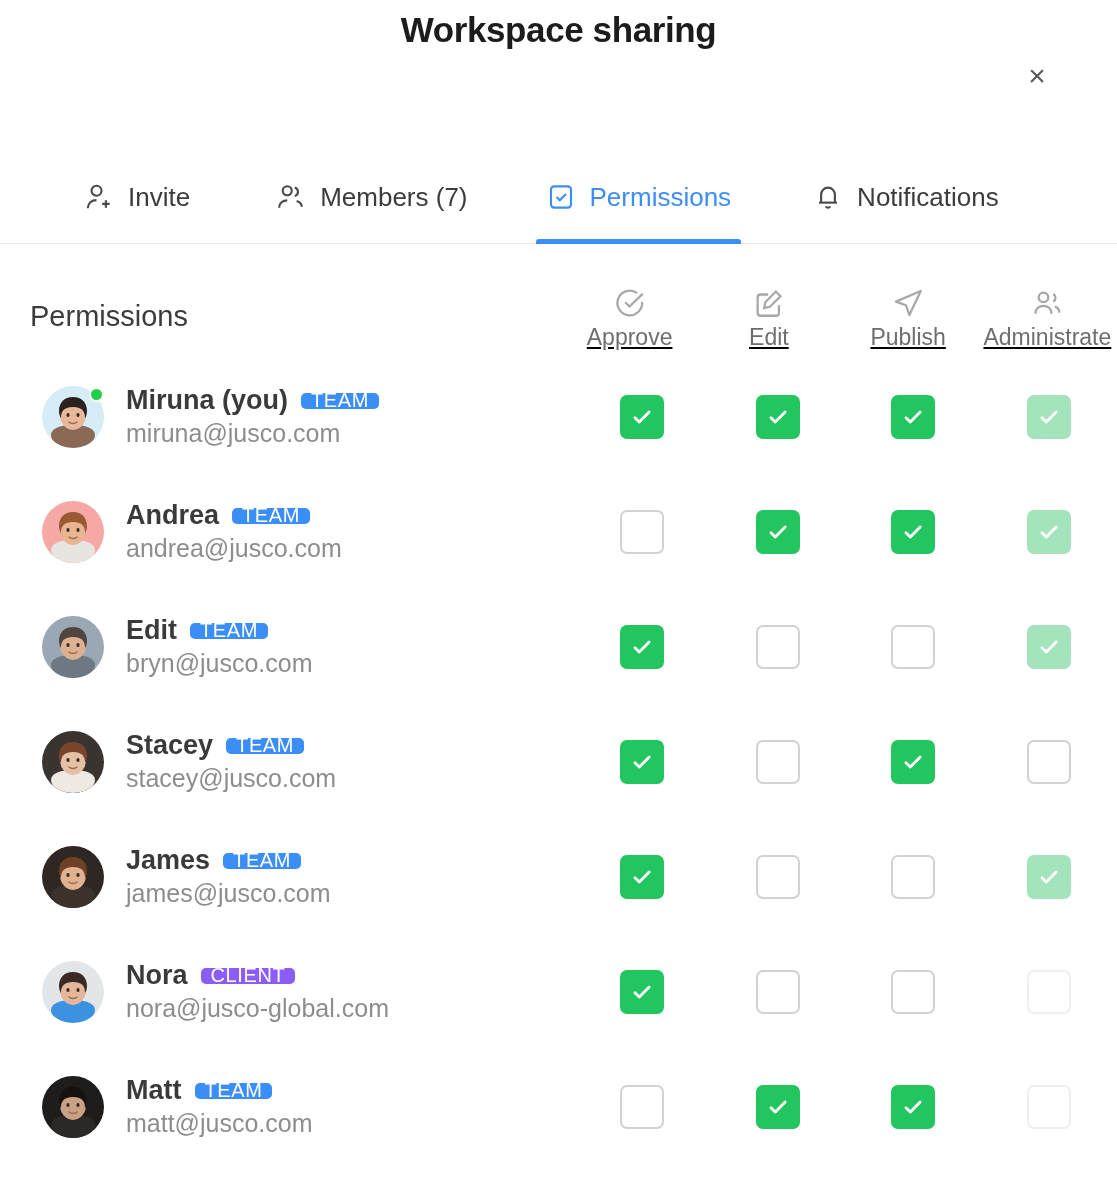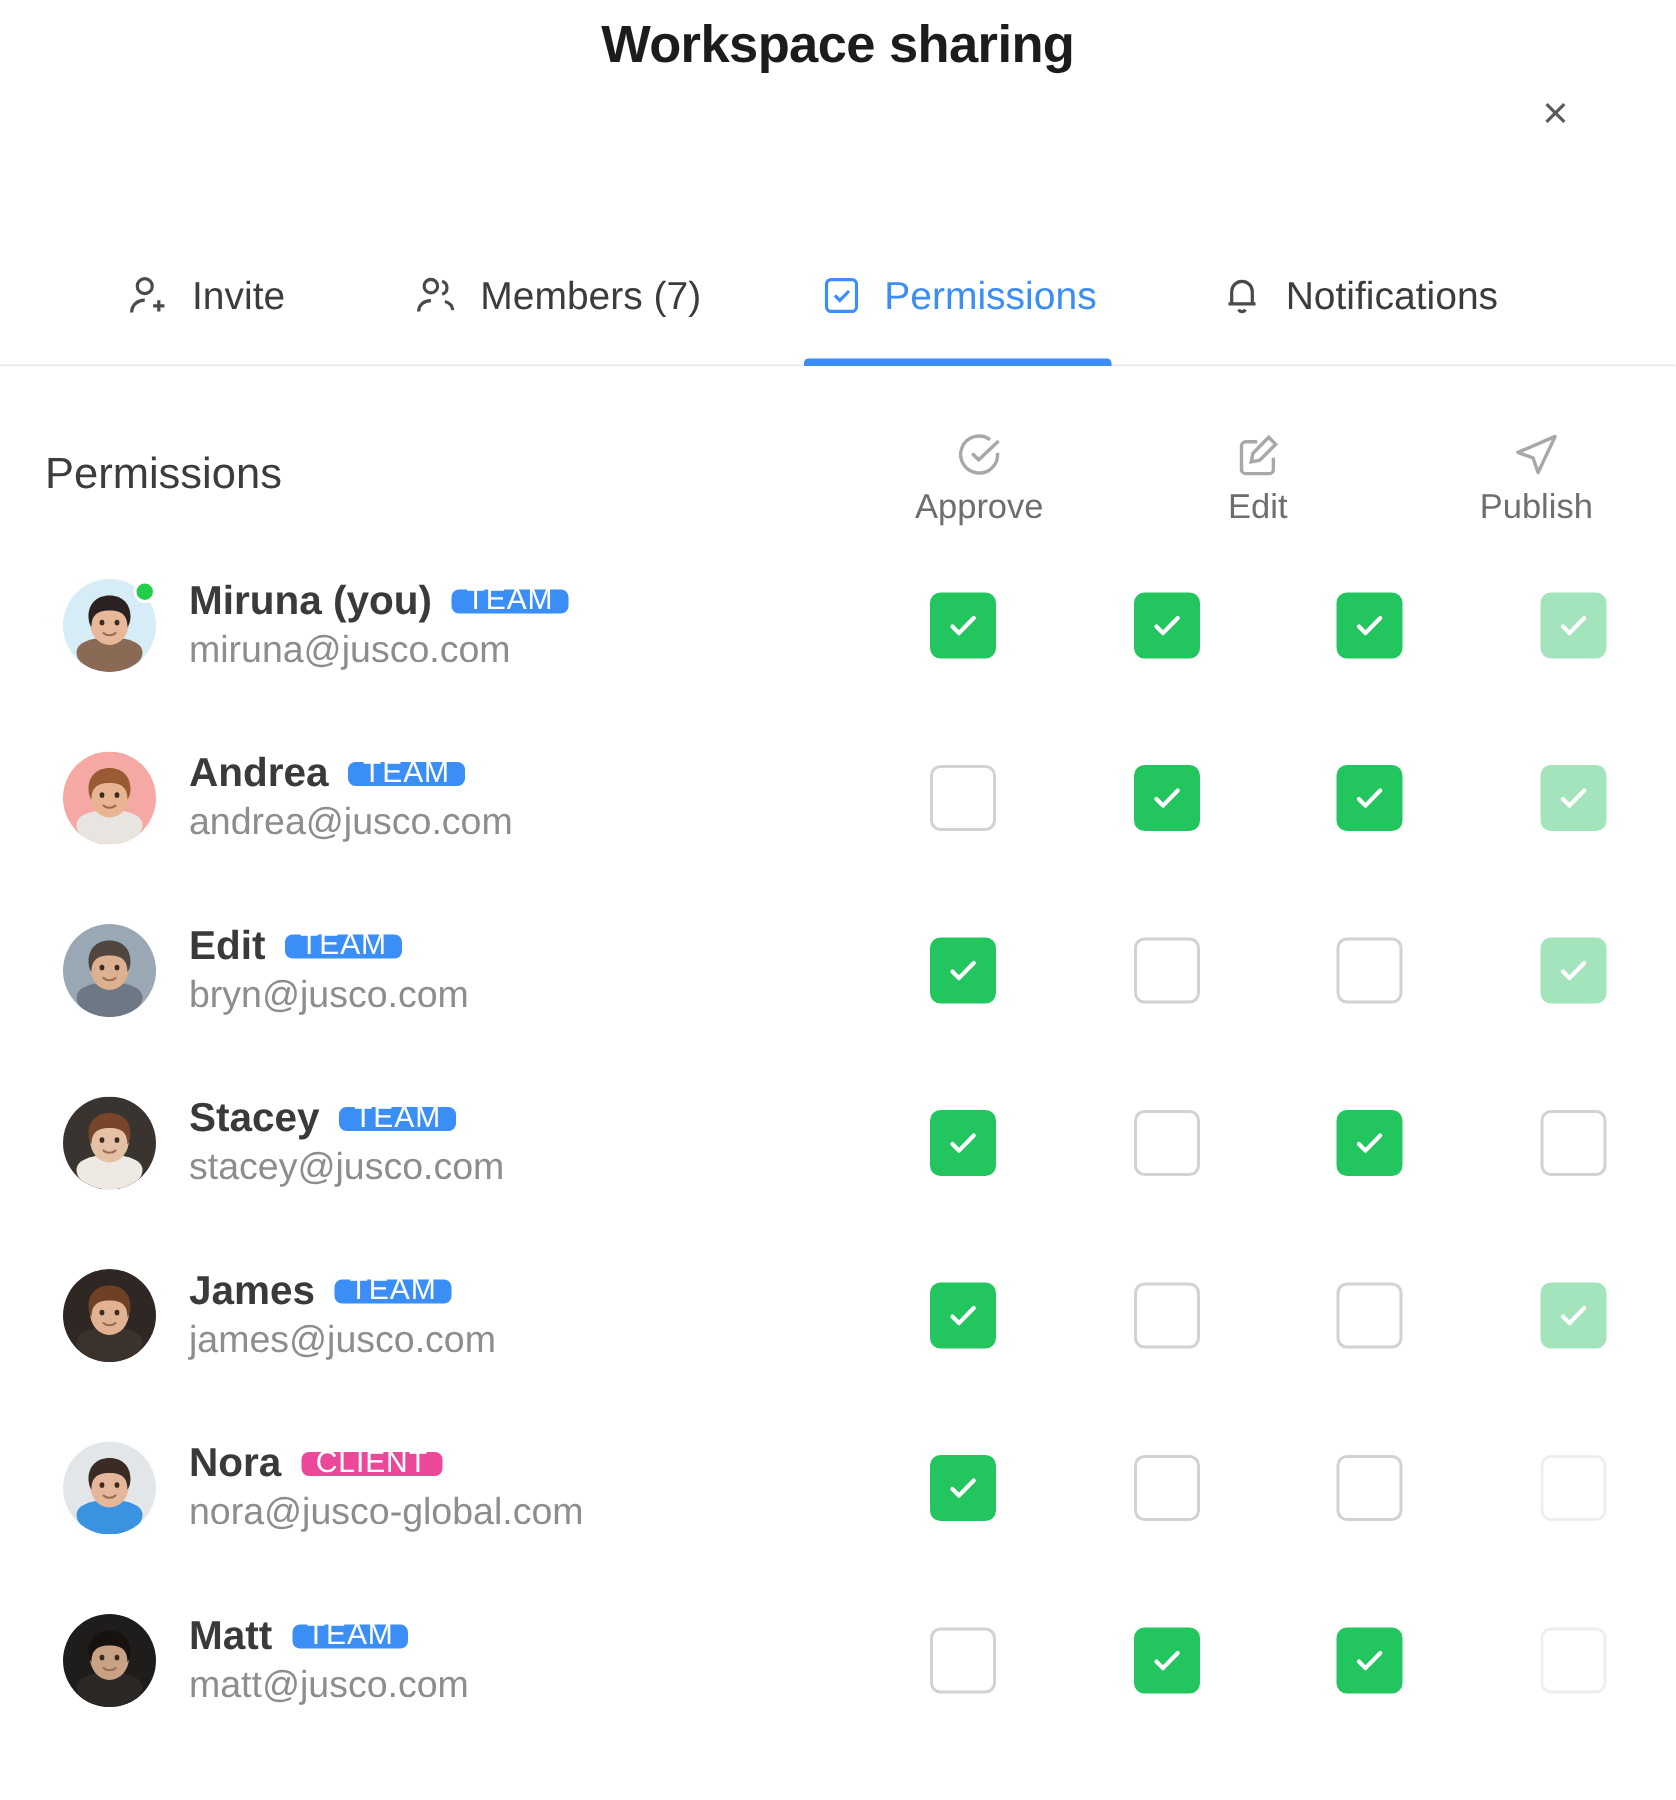--- a/index.html
+++ b/index.html
@@ -116,20 +116,21 @@
     bottom: 26px;
     font-size: 29px;
     color: #3c3c3c;
   }
   .col-headers {
     position: absolute;
     left: 560px;
     right: 0;
     bottom: 8px;
     display: flex;
+    text-decoration: underline;
   }
   .col-head {
     flex: 1;
     display: flex;
     flex-direction: column;
     align-items: center;
     gap: 4px;
     color: #9a9a9a;
   }
   .col-head .col-icon {
@@ -201,21 +202,21 @@
     justify-content: center;
     height: 16px;
     padding: 0 10px;
     border-radius: 5px;
     font-size: 20px;
     color: #ffffff;
     letter-spacing: 0.6px;
     white-space: nowrap;
   }
   .badge.team   { background: #3b8ef5; }
-  .badge.client { background: #ec4899; }
+  .badge.client { background: #8b5cf6; }
   .user-email {
     font-size: 25px;
     color: #8d8d8d;
     white-space: nowrap;
   }
 
   .perm-cells {
     position: absolute;
     left: 560px;
     right: 0;
@@ -337,20 +338,31 @@
         </span>
         <span class="col-label">Edit</span>
       </div>
       <div class="col-head">
         <span class="col-icon">
           <svg viewBox="0 0 24 24">
               <path d="M21 3.5L3.5 11l7.1 2.6L13 20.5z" stroke-linejoin="round"></path>
             </svg>
         </span>
         <span class="col-label">Publish</span>
+      </div>
+      <div class="col-head">
+        <span class="col-icon">
+          <svg viewBox="0 0 24 24">
+              <circle cx="9.5" cy="8" r="3.4"></circle>
+              <path d="M3.8 19.5c0-3.4 2.6-5.5 5.7-5.5s5.7 2.1 5.7 5.5"></path>
+              <path d="M16.4 5.6a3 3 0 0 1 0 5.3"></path>
+              <path d="M17.6 14.6c1.9.6 3.1 2.2 3.1 4.2"></path>
+            </svg>
+        </span>
+        <span class="col-label">Administrate</span>
       </div>
     </div>
   </div>
 
   <div class="rows" id="rows-container">
       <div class="user-row">
         <div class="user-info">
           <div class="avatar-wrap">
             <div class="avatar">
               <svg viewBox="0 0 62 62">

